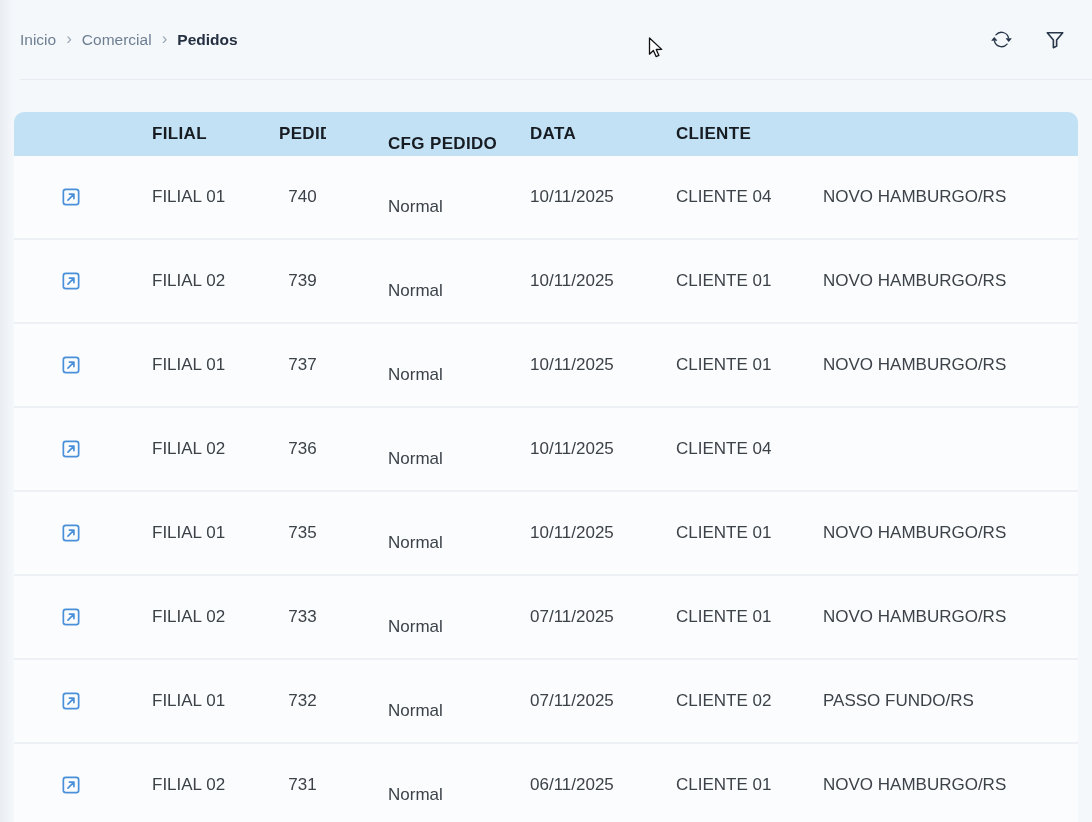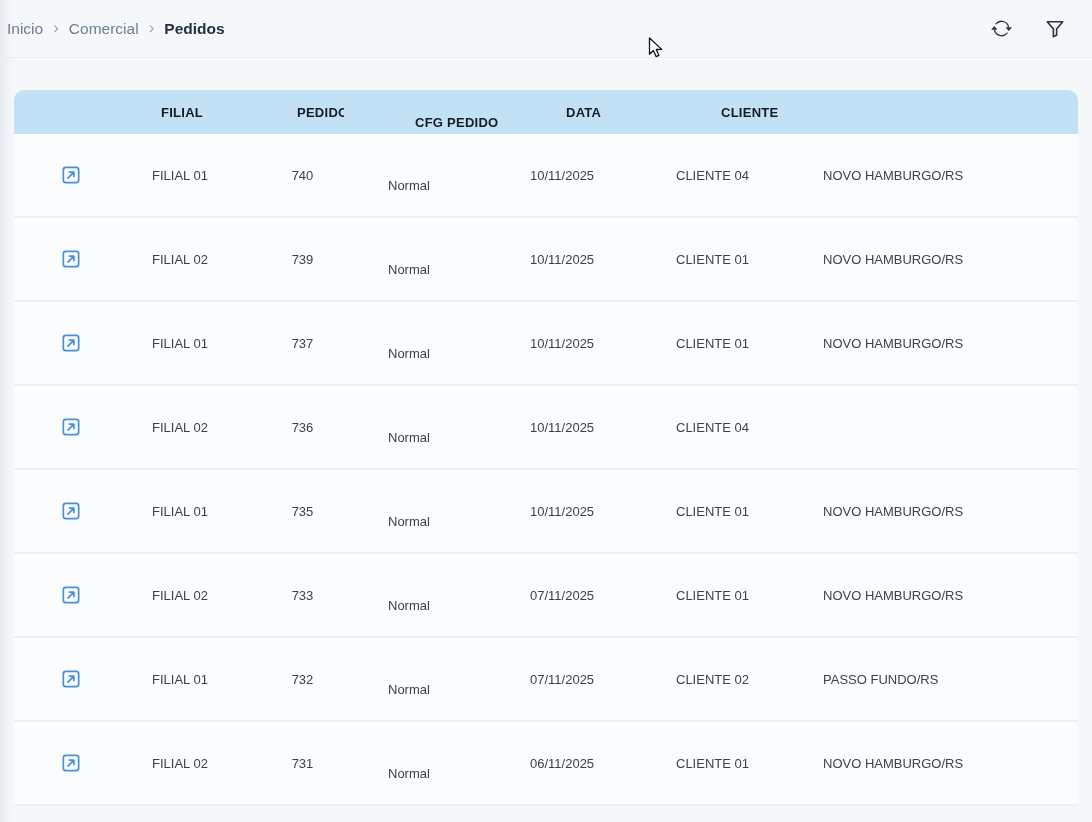--- a/index.html
+++ b/index.html
@@ -11,22 +11,22 @@
     color: #3c4248;
   }
   .left-edge {
     position: absolute; left: 0; top: 0; width: 14px; height: 822px;
     background: linear-gradient(to right, #e9edf2, #f5f8fb);
     z-index: 0;
   }
   
   .topbar {
     position: relative;
-    height: 58px;
-    margin-left: 7px;
+    height: 80px;
+    margin-left: 20px;
     display: flex;
     align-items: center;
     justify-content: space-between;
     border-bottom: 1px solid #e7ecf2;
     padding-right: 17px;
   }
   .breadcrumb { display: flex; align-items: center; gap: 10px; font-size: 15.5px; }
   .crumb-link { color: #6d7e92; cursor: pointer; }
   .crumb-sep { color: #9aa8b6; font-size: 17px; line-height: 1; transform: translateY(-1px); }
   .crumb-current { color: #243041; font-weight: 700; }
@@ -53,34 +53,33 @@
     position: relative;
     margin: 32px 14px 0 14px;
     z-index: 1;
   }
   .thead {
     display: flex;
     align-items: center;
     height: 44px;
     background: var(--header-blue, #c3e1f5);
     border-radius: 10px 10px 0 0;
-    font-size: 13px;
+    font-size: 17px;
     font-weight: 700;
     color: #171c22;
     letter-spacing: 0.02em;
-    gap: 9px;
   }
   .tbody { background: #fafcfe; }
   .tr {
     display: flex;
     align-items: center;
     height: 84px;
     background: #fafcfe;
     border-bottom: 2px solid #edf1f6;
-    font-size: 13px;
+    font-size: 17px;
   }
   .td, .th { flex: 0 0 auto; overflow: hidden; white-space: nowrap; }
   .c-icon    { width: 138px; padding-left: 48px; display: flex; align-items: center; }
   .c-filial  { width: 127px; }
   .c-pedido  { width: 47px;  text-align: center; }
   .c-cfg     { width: 204px; padding-left: 62px; margin-top: 20px; }
   .c-data    { width: 146px; }
   .c-cliente { width: 147px; }
   .c-cidade  { flex: 1 1 auto; }
   .open-link {

